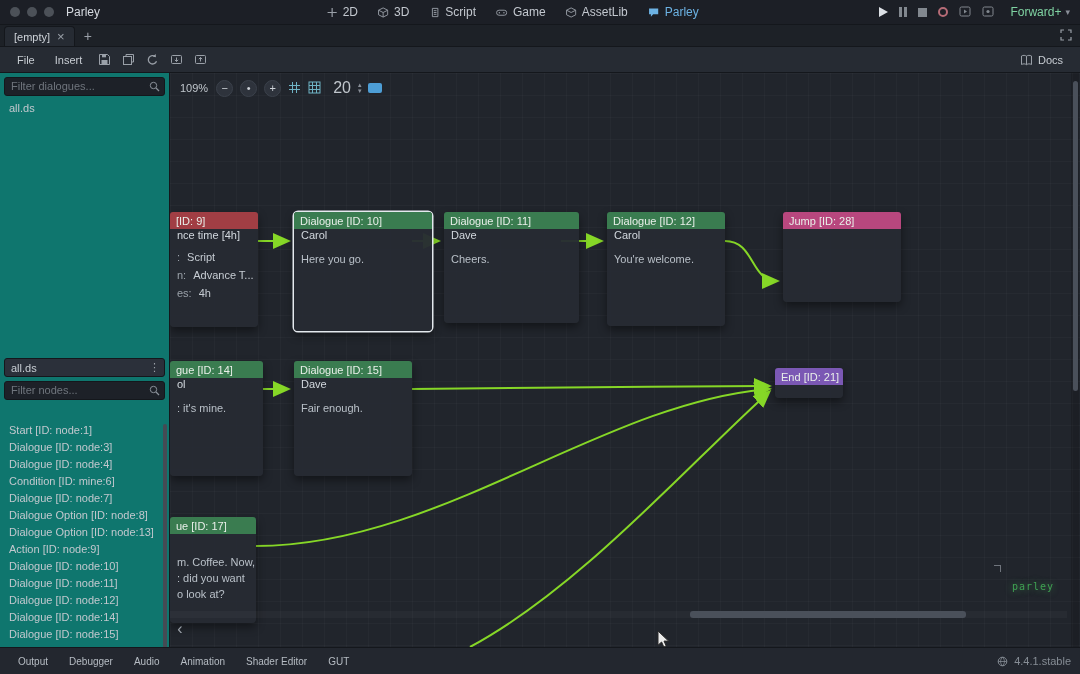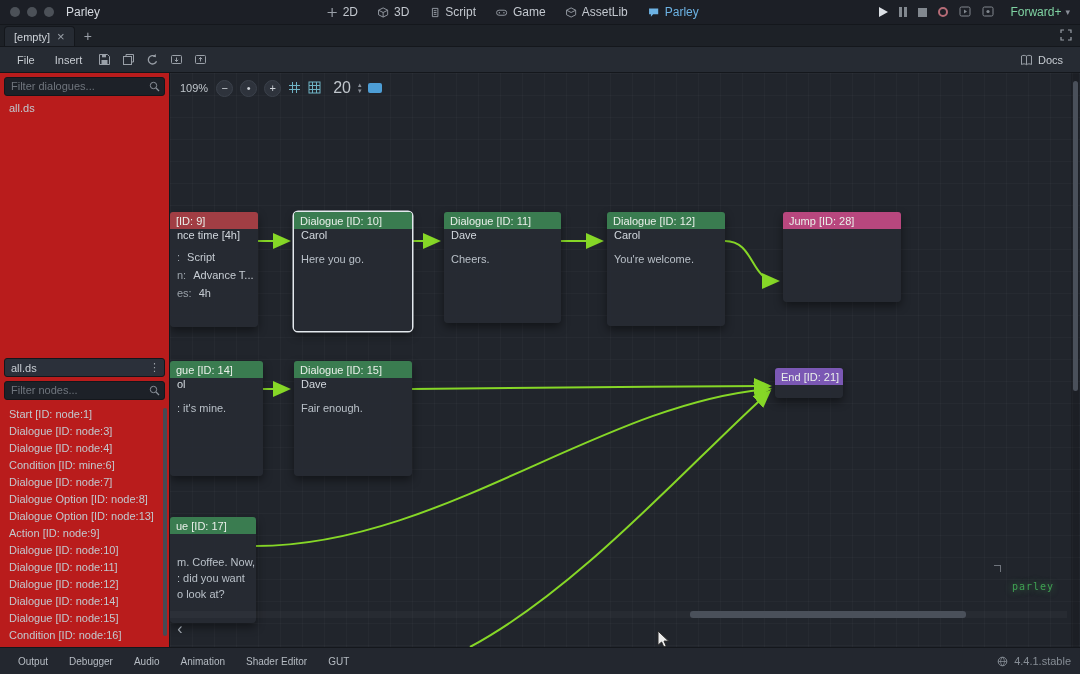--- a/index.html
+++ b/index.html
@@ -35,30 +35,30 @@
   .expand-btn { margin-right:4px; margin-bottom:3px; }
 
   
   .toolbar { height:26px; background:#262b33; border-bottom:1px solid #14171c; display:flex; align-items:center; padding:0 8px; gap:2px; }
   .menu-btn { font-size:11px; color:#c8cdd3; padding:3px 9px; border-radius:3px; }
   .tool-ico { width:22px; height:20px; display:flex; align-items:center; justify-content:center; }
   .docs-btn { margin-left:auto; display:flex; align-items:center; gap:5px; font-size:11px; color:#c8cdd3; padding:3px 9px; }
 
   
   .content { display:flex; height:574px; }
-  .sidebar { width:170px; background:#b91c1c; border-right:1px solid #14171c; display:flex; flex-direction:column; }
+  .sidebar { width:170px; background:#0f766e; border-right:1px solid #14171c; display:flex; flex-direction:column; }
   .search-row { margin:4px 4px 2px; position:relative; }
   .search-input { width:100%; background:#1d2128; border:1px solid #14171c; border-radius:3px; color:#c8cdd3; font-size:11px; font-family:inherit; padding:2px 20px 3px 6px; height:19px; outline:none; }
   .search-input::placeholder { color:#6f757d; }
   .mag { position:absolute; right:5px; top:4px; }
   .file-list { height:256px; overflow:hidden; padding-top:2px; }
   .list-item { padding:2px 9px 3px; color:#c2c8ce; white-space:nowrap; }
   .current-file-row { margin:4px 4px 0; height:19px; background:#2b303a; border:1px solid #14171c; border-radius:3px; display:flex; align-items:center; padding:0 2px 0 6px; color:#c8cdd3; }
   .cf-btn { margin-left:auto; width:15px; text-align:center; color:#9aa0a8; font-size:11px; }
-  .nodes-list { flex:1; overflow:hidden; position:relative; margin-top:4px; }
+  .nodes-list { flex:1; overflow:hidden; position:relative; margin-top:20px; }
   .nlist-scrollbar { position:absolute; right:2px; top:2px; width:4px; height:228px; background:#454b54; border-radius:2px; }
 
   
   .graph { flex:1; position:relative; overflow:hidden; background-color:#21252c;
     background-image:linear-gradient(rgba(255,255,255,.022) 1px,transparent 1px),linear-gradient(90deg,rgba(255,255,255,.022) 1px,transparent 1px);
     background-size:22px 22px; }
   .gtoolbar { position:absolute; top:4px; left:10px; height:22px; display:flex; align-items:center; gap:7px; z-index:6; }
   .zoomlabel { color:#c0c6cc; font-size:11px; margin-right:1px; }
   .cbtn { width:17px; height:17px; border-radius:50%; background:#2e333c; border:1px solid #3b414b; color:#cdd2d8; font-size:11px; line-height:1; display:flex; align-items:center; justify-content:center; }
   .gridsize { color:#c0c6cc; font-size:16px; margin-left:5px; }
@@ -348,31 +348,31 @@
               <span class="gkey">n:</span>
               <span class="gval">Advance T...</span>
             </div>
           <div class="grow">
               <span class="gkey">es:</span>
               <span class="gval">4h</span>
             </div>
         </div>
       </div>
 
-      <div class="gnode dialogue selected" style="left:124px;top:139px;width:118px;height:119px">
+      <div class="gnode dialogue selected" style="left:124px;top:139px;width:138px;height:119px">
         <div class="ghead">
             <span>Dialogue [ID: 10]</span>
           </div>
         <div class="gbody">
           <div class="gchar">Carol</div>
           <div class="gtext">Here you go.</div>
         </div>
       </div>
 
-      <div class="gnode dialogue" style="left:274px;top:139px;width:117px;height:111px">
+      <div class="gnode dialogue" style="left:274px;top:139px;width:135px;height:111px">
         <div class="ghead">
             <span>Dialogue [ID: 11]</span>
           </div>
         <div class="gbody">
           <div class="gchar">Dave</div>
           <div class="gtext">Cheers.</div>
         </div>
       </div>
 
       <div class="gnode dialogue" style="left:437px;top:139px;width:118px;height:114px">

